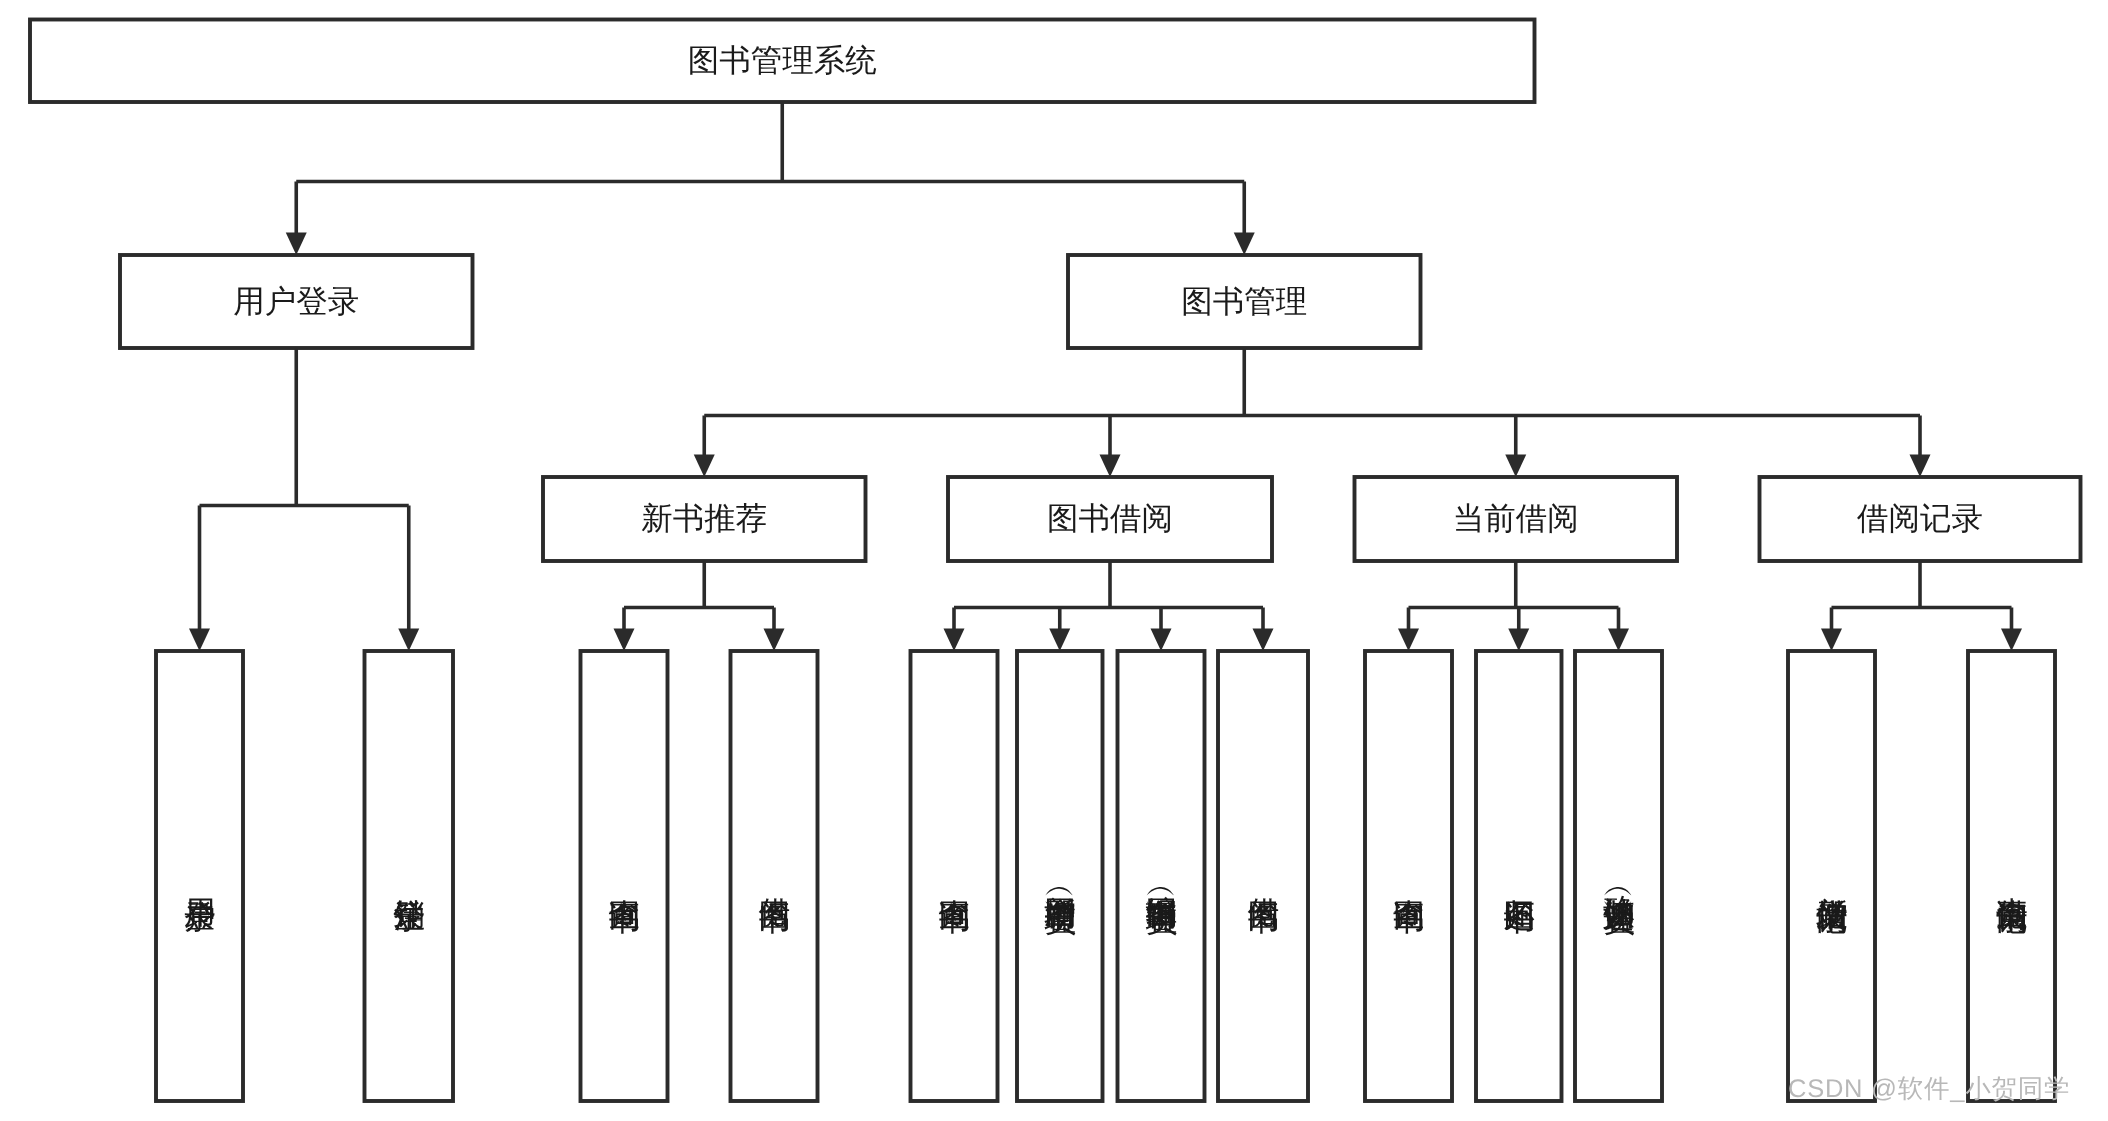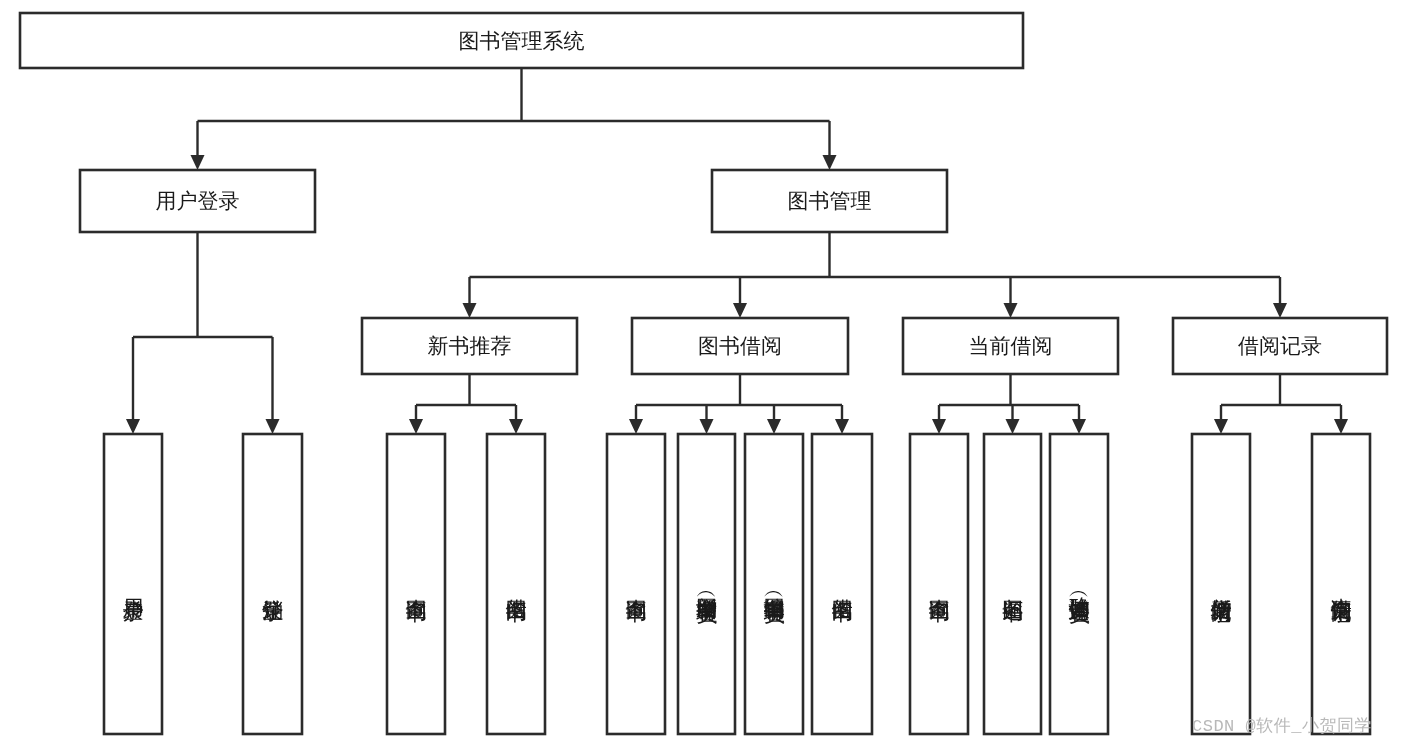--- a/index.html
+++ b/index.html
@@ -57,21 +57,21 @@
     font-size: 21px;
     line-height: 1.08;
     color: #1a1a1a;
     letter-spacing: 1px;
     white-space: nowrap;
     pointer-events: none;
     user-select: none;
   }
   .watermark {
     position: absolute;
-    font-family: Liberation Mono, monospace;
+    font-family: Liberation Sans, sans-serif;
     font-size: 17px;
     color: #b8b8b8;
     white-space: nowrap;
     letter-spacing: 0.5px;
   }
 </style>
 </head>
 <body>
 
 <div id="diagram-root">

